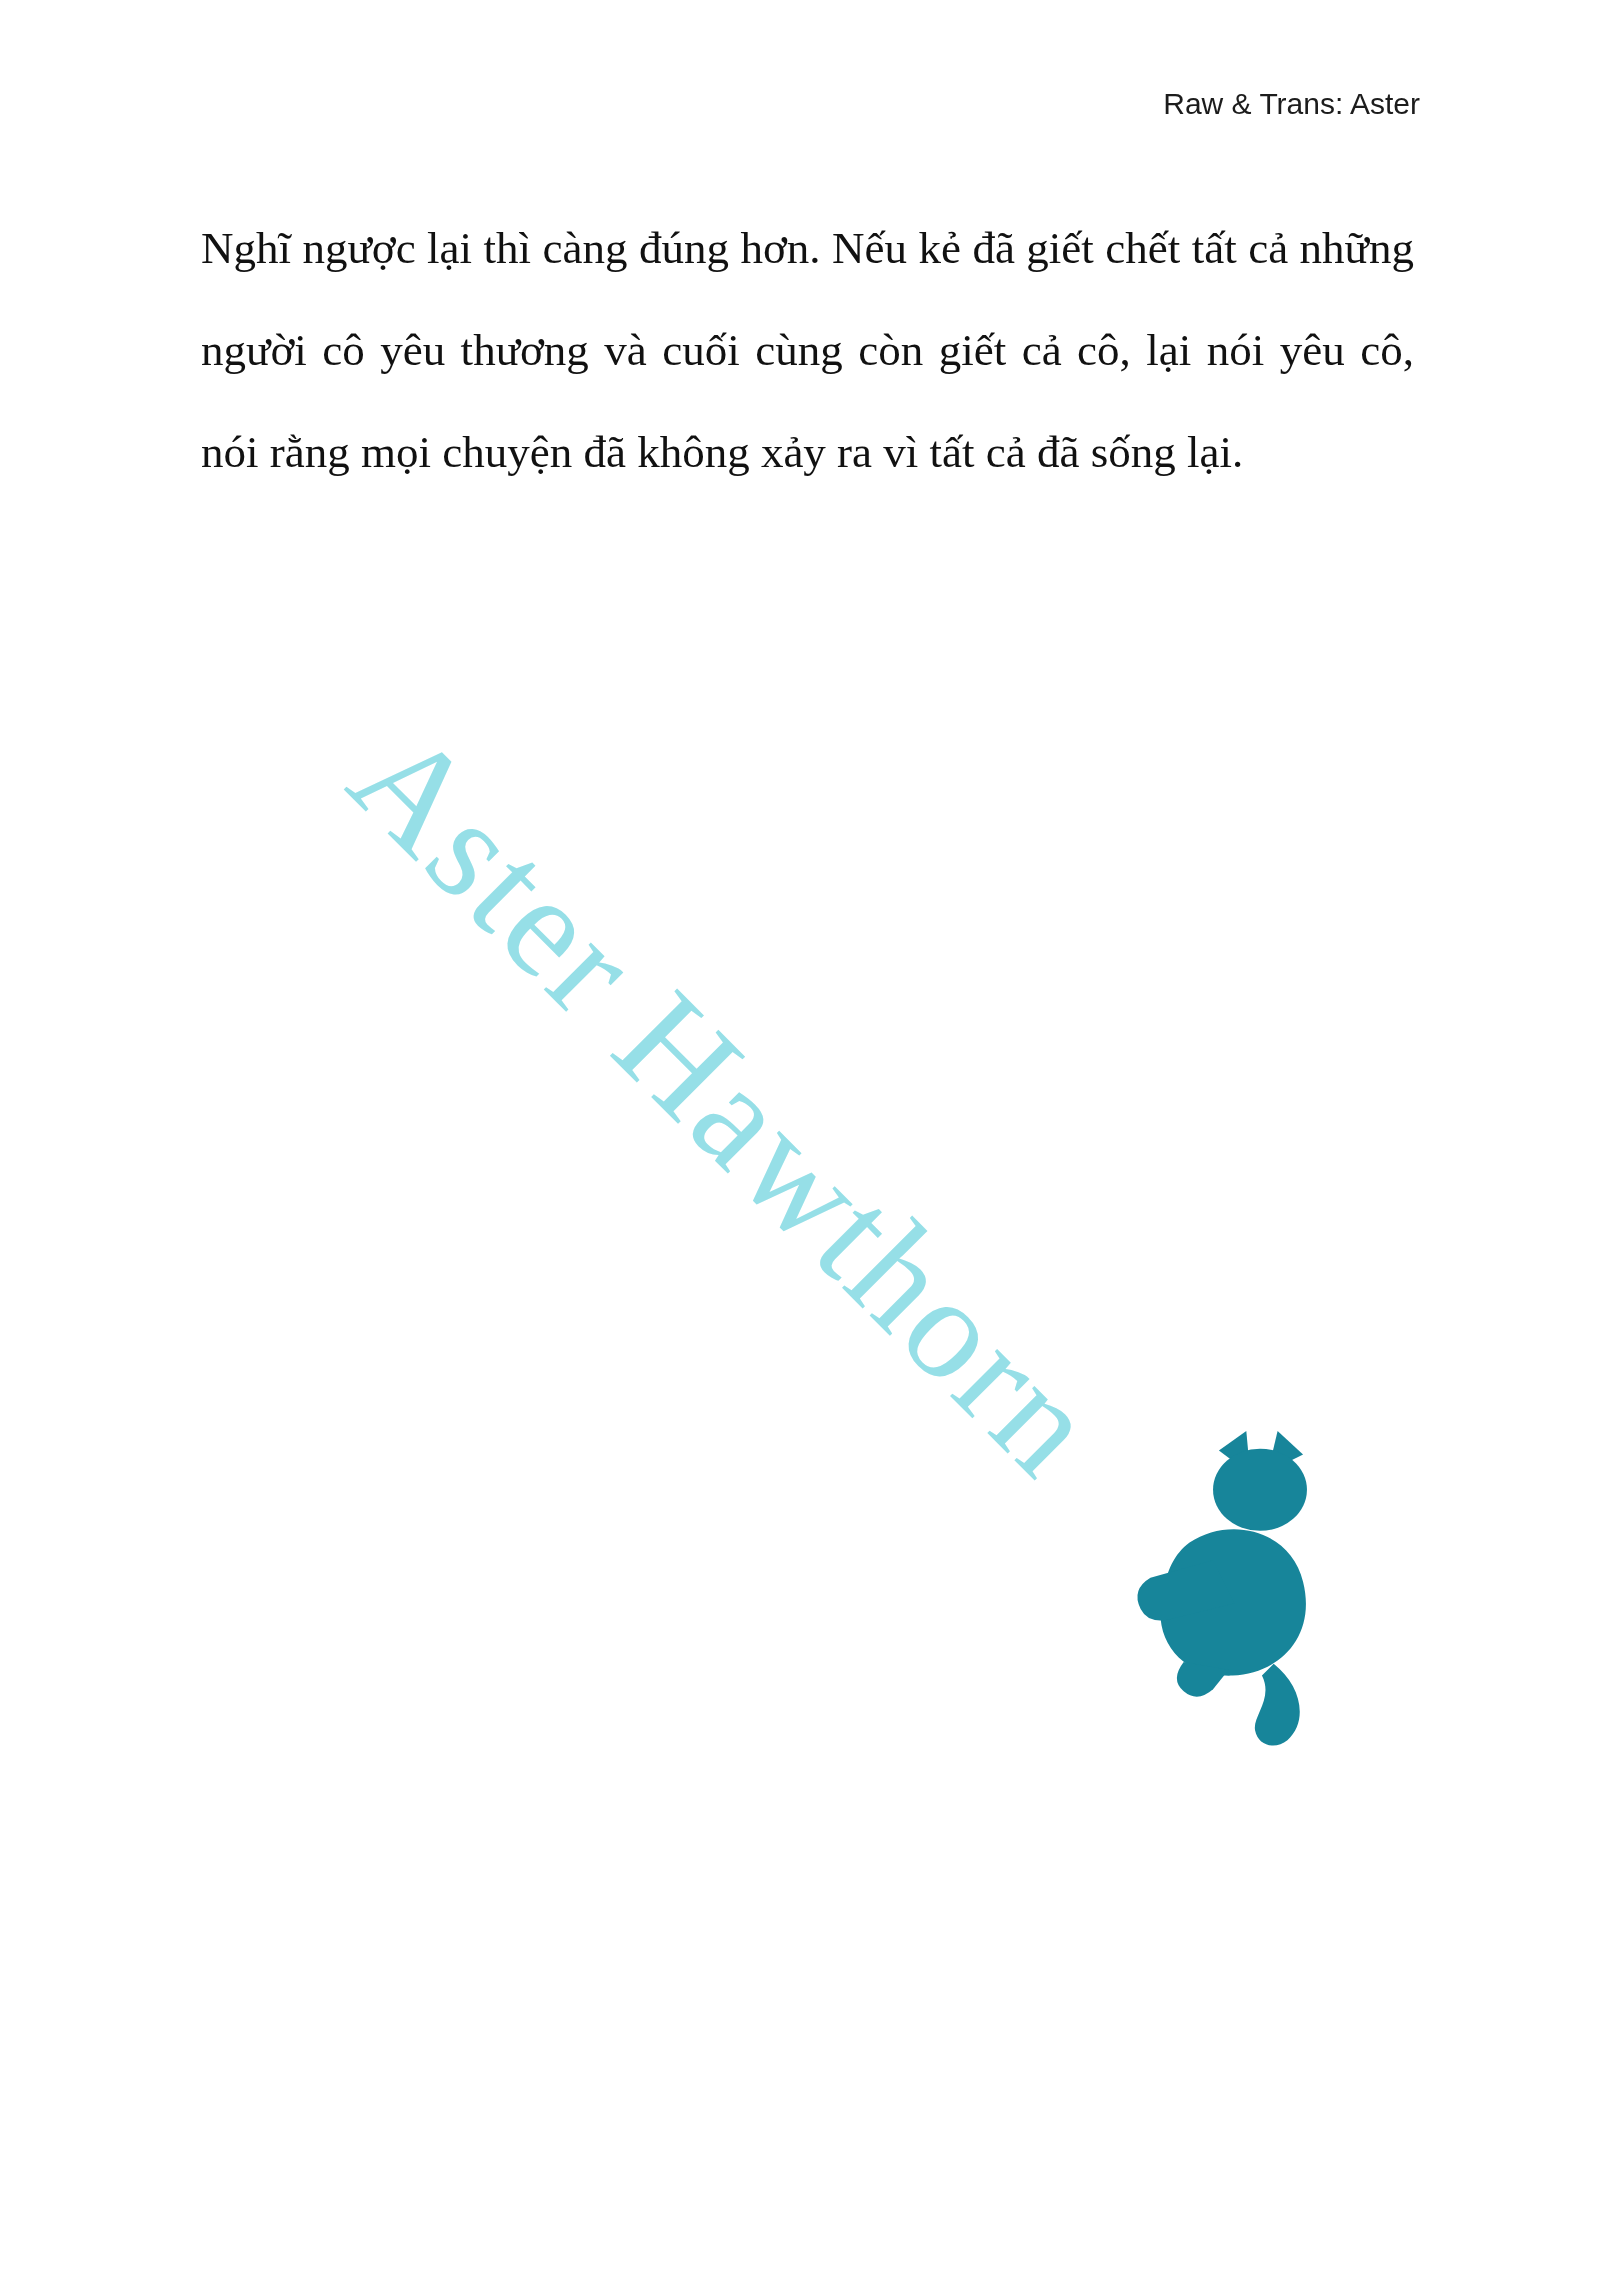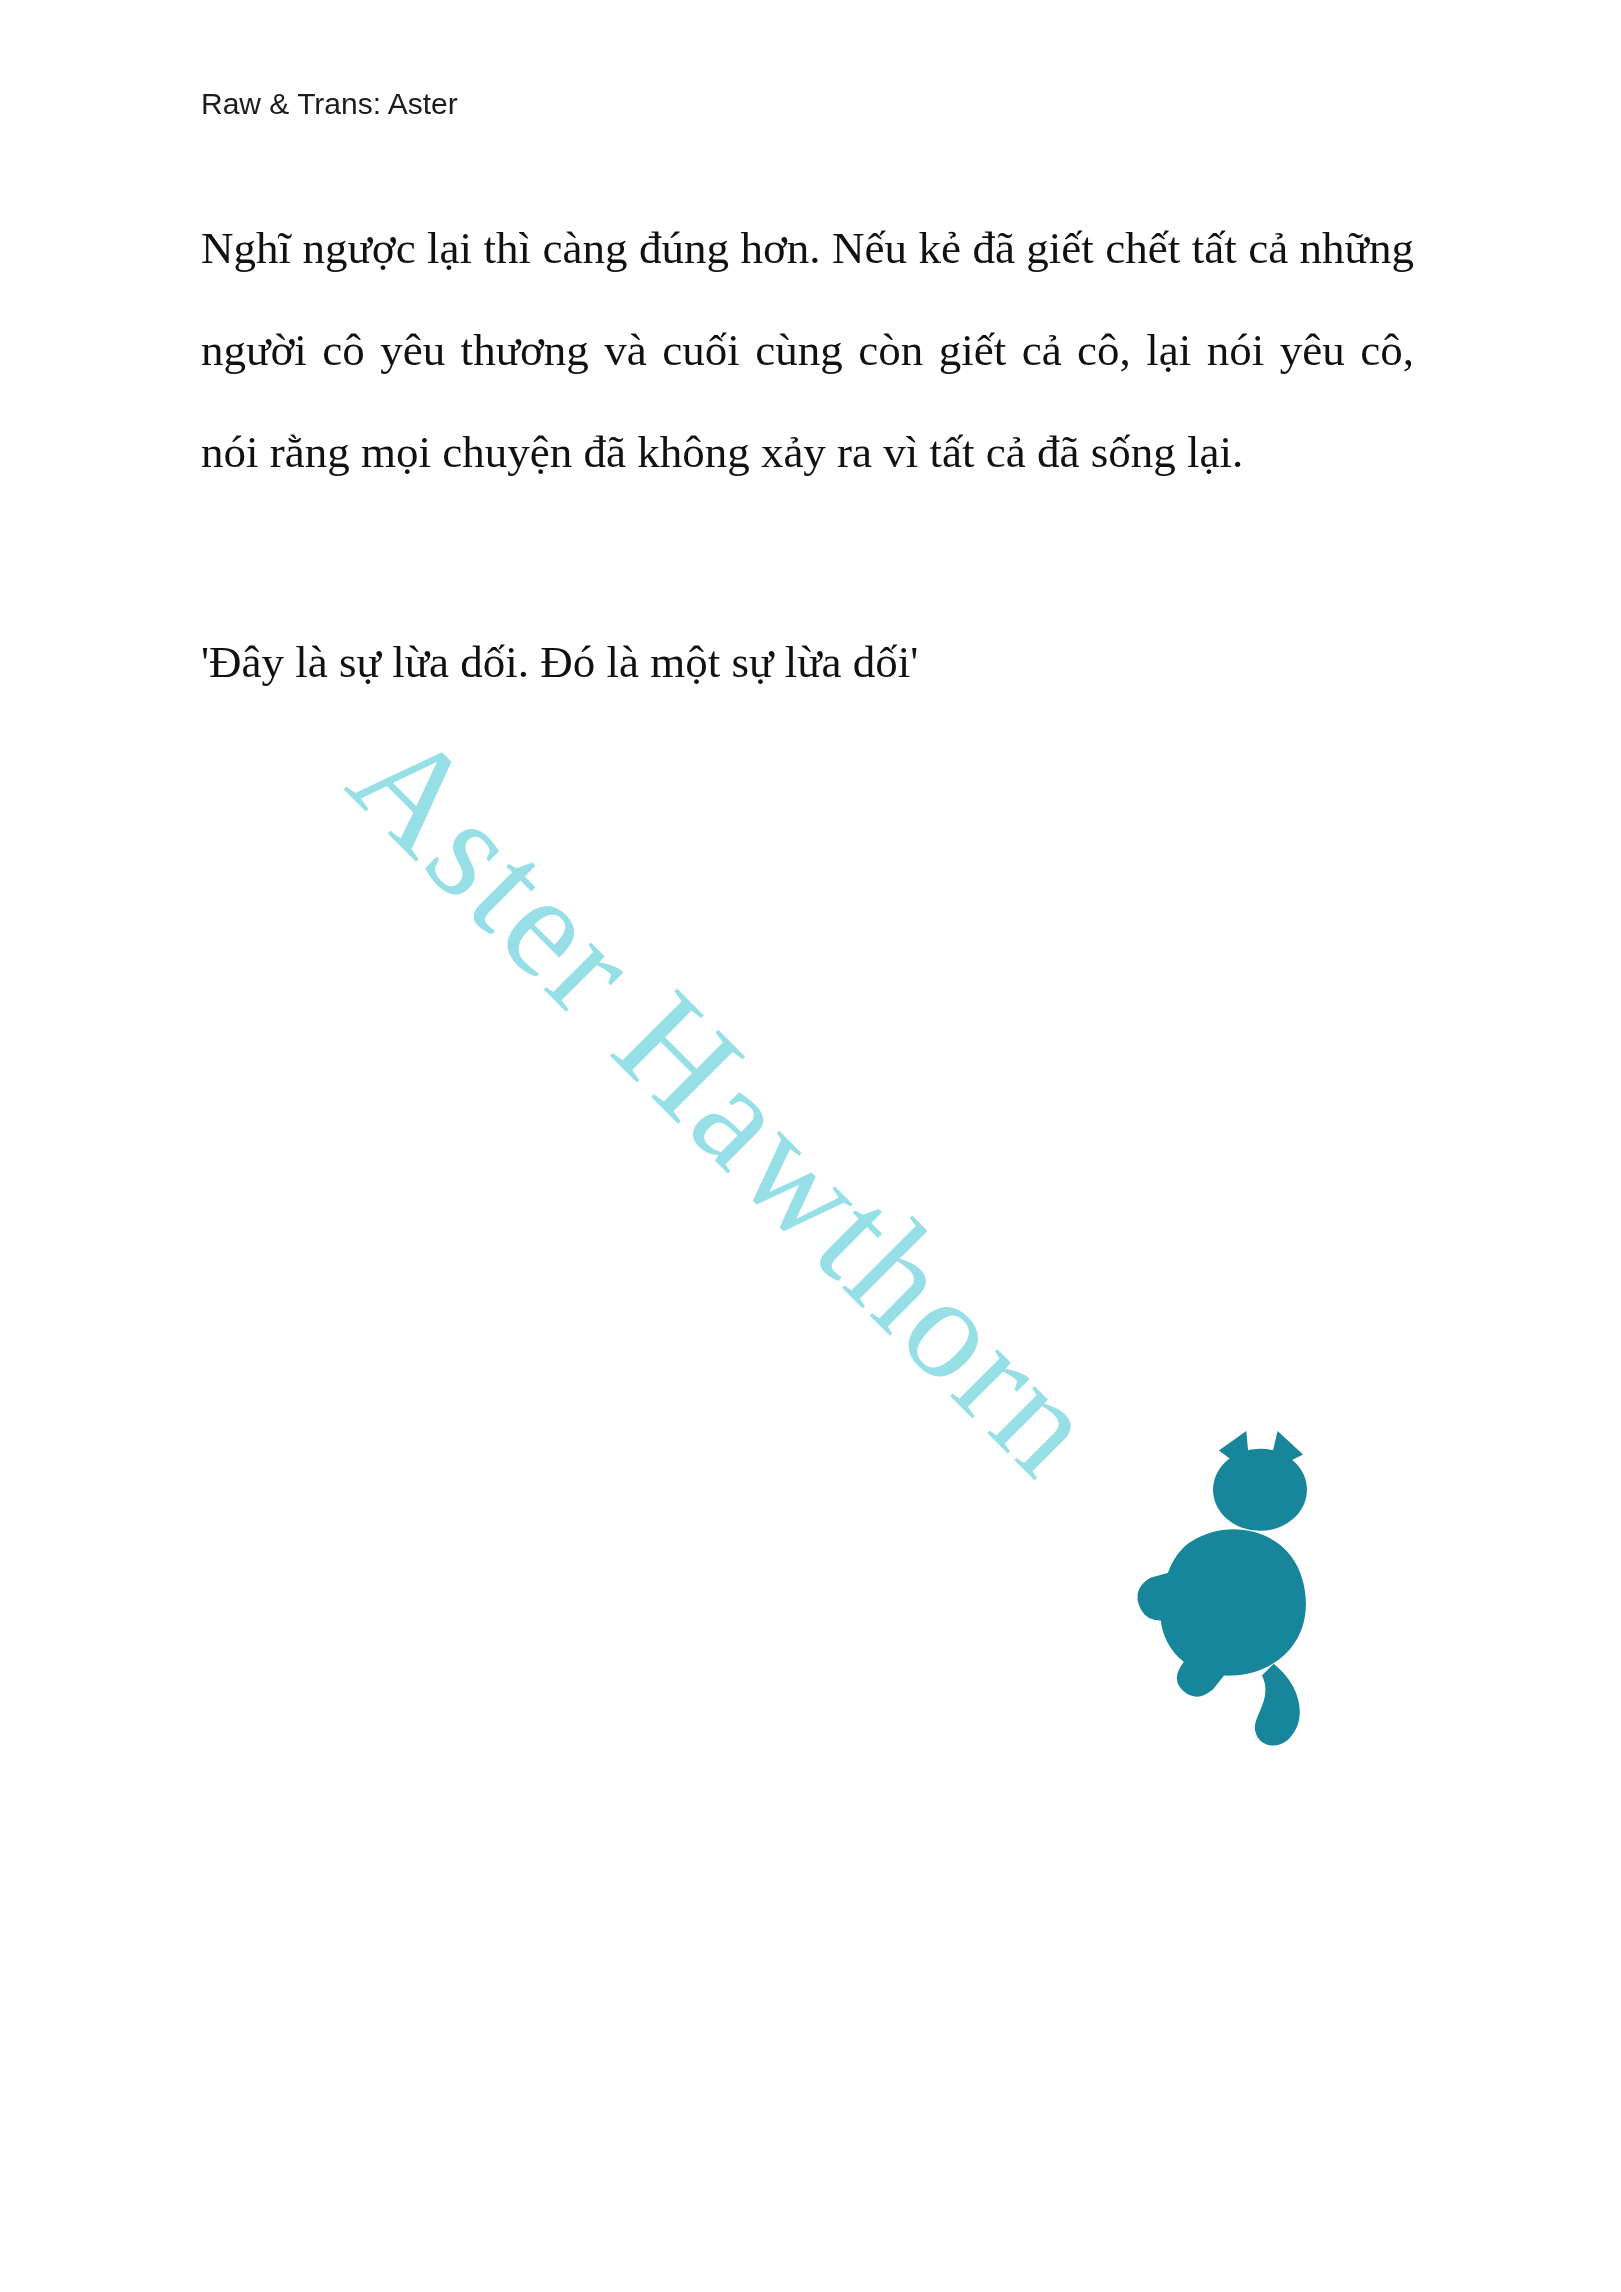--- a/index.html
+++ b/index.html
@@ -16,20 +16,21 @@
     font-family: "Liberation Serif", "DejaVu Serif", serif;
   }
   .header {
     position: relative;
     z-index: 2;
     margin: 86px 201px 0 201px;
     font-family: "Liberation Sans", "DejaVu Sans", sans-serif;
     font-size: 30px;
     line-height: 35px;
     color: #1c1c1c;
+    text-align: right;
   }
   .content {
     position: relative;
     z-index: 2;
     margin: 76px 201px 0 201px;
   }
   .content p {
     margin: 0 6px 108px 0;
     font-size: 45px;
     line-height: 102px;
@@ -88,17 +89,16 @@
 
         <path d="M152,240 C180,262 188,298 166,318 C154,328 136,324 133,308 C130,294 152,276 140,252 Z"></path>
       </g>
     </svg>
   </div>
 
   <div class="header">Raw &amp; Trans: Aster</div>
 
   <div class="content">
     <p>Nghĩ ngược lại thì càng đúng hơn. Nếu kẻ đã giết chết tất cả những người cô yêu thương và cuối cùng còn giết cả cô, lại nói yêu cô, nói rằng mọi chuyện đã không xảy ra vì tất cả đã sống lại.</p>
-    <p>'Đây là sự lừa dối. Đó là một sự lừa dối'</p>
   </div>
 
 </div>
 
 
 </body></html>

